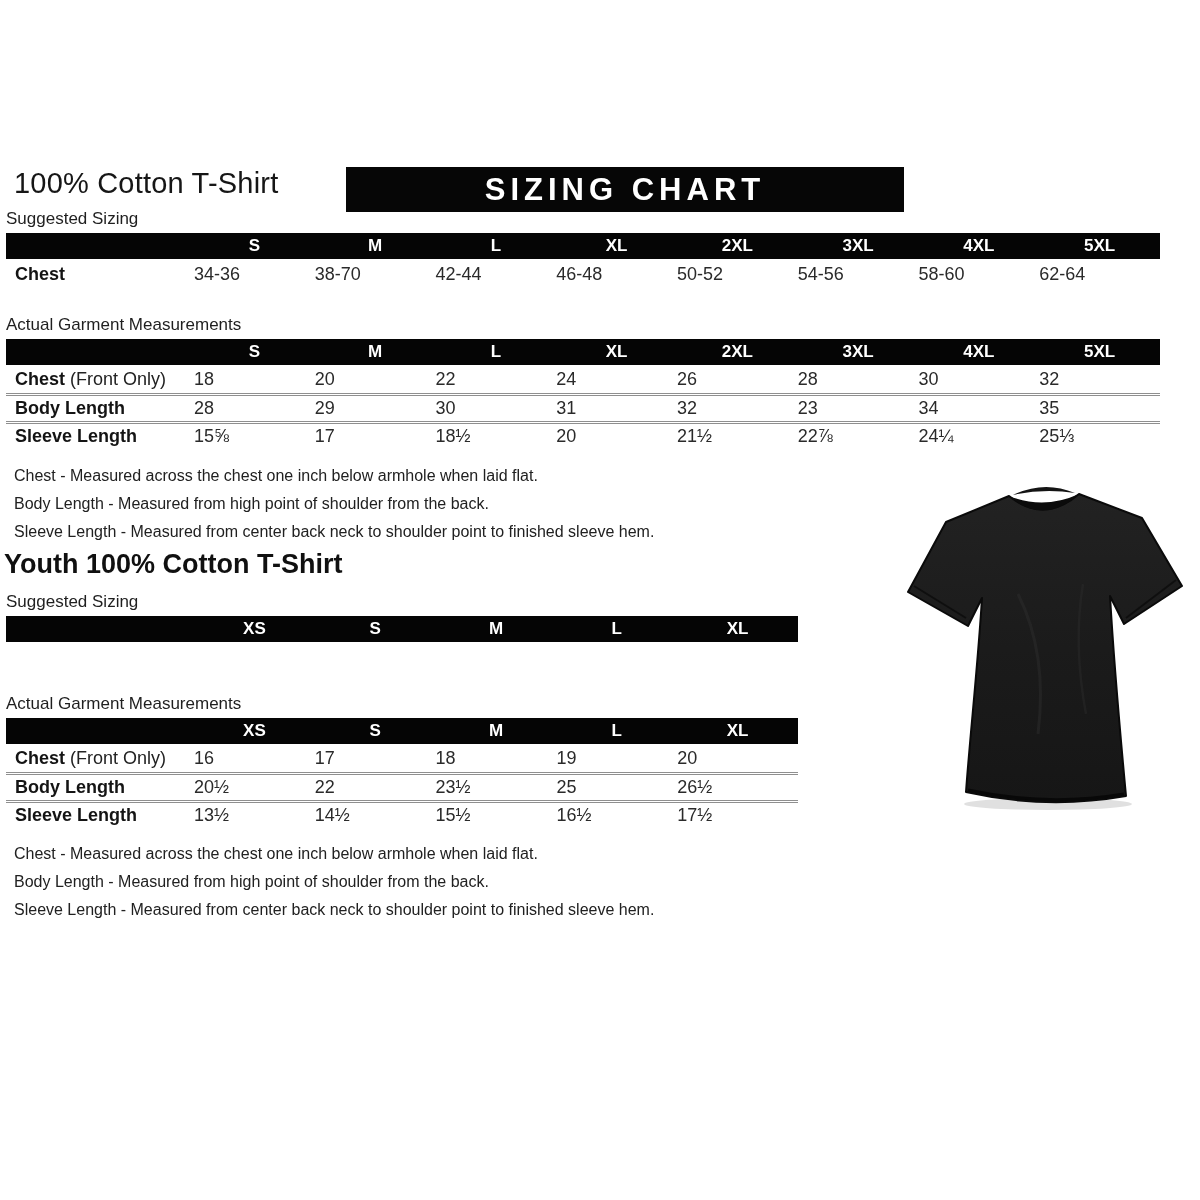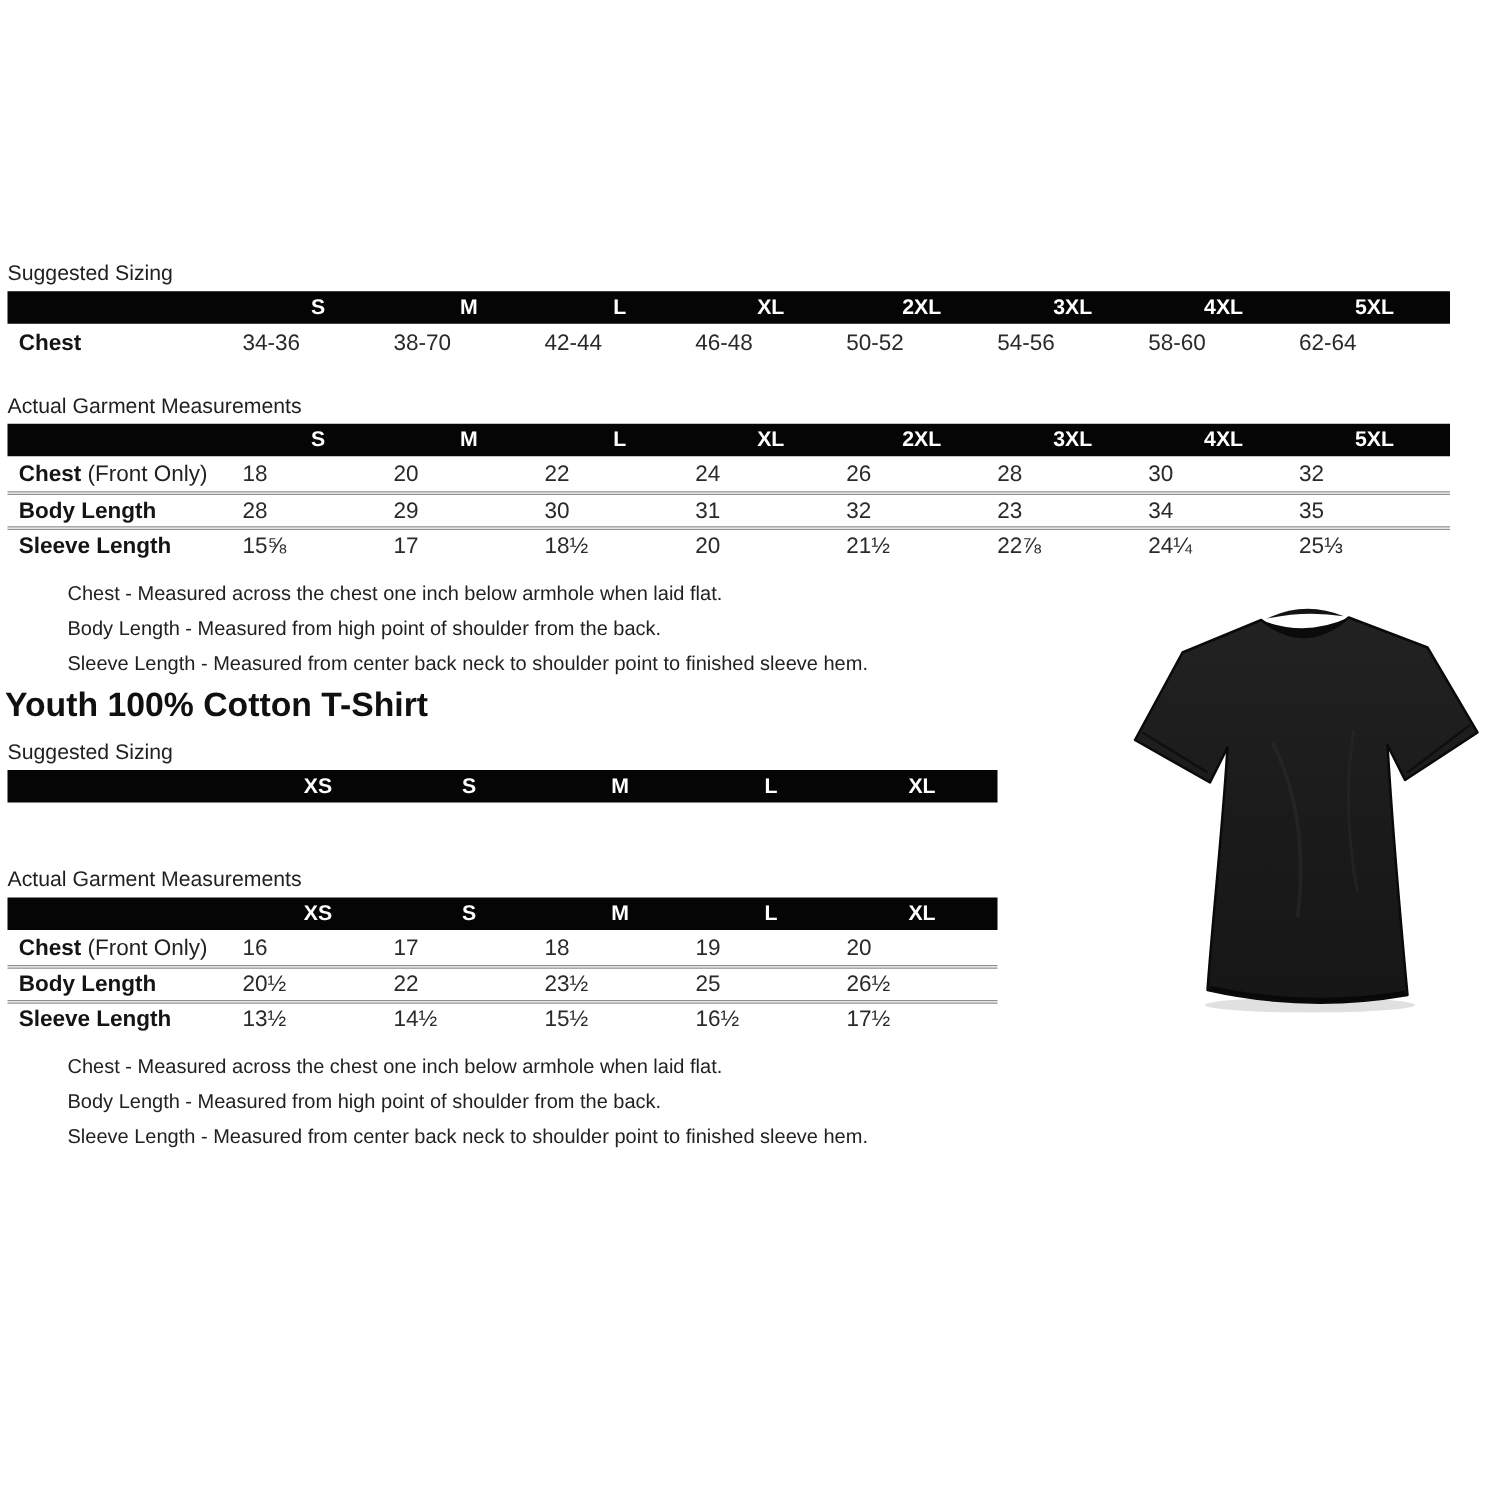--- a/index.html
+++ b/index.html
@@ -22,30 +22,32 @@
   .cols-5 { grid-template-columns:188px repeat(5,1fr); }
   .thead { background:#050505; height:26px; color:#fff; font-weight:bold; font-size:17px; }
   .thead .cell { text-align:center; }
   .drow { height:28px; color:#2a2a2a; }
   .drow-tall { height:31px; }
   .drow .cell { }
   .drow + .drow { border-top:3px double #8f8f8f; }
   .cell.lbl { text-align:left; padding-left:9px; font-weight:bold; color:#141414; }
   .cell.lbl .suffix { font-weight:normal; color:#222; }
 
-  .notes { position:absolute; left:14px; font-size:16px; line-height:28px; color:#212121;margin-left:40px; }
+  .notes { position:absolute; left:14px; font-size:16px; line-height:28px; color:#212121; }
   .youth-title { position:absolute; left:4px; top:549px; font-size:27px; font-weight:bold; color:#101010; }
 
   .tshirt-wrap { position:absolute; left:898px; top:474px; width:292px; height:344px; }
 </style>
 </head>
 <body>
 
 <div id="canvas">
 
+  <div class="page-title">100% Cotton T-Shirt</div>
+  <div class="banner">SIZING CHART</div>
 
   <div class="sec-label" style="left:6px; top:209px;">Suggested Sizing</div>
 
   <div class="tbl" style="left:6px; top:233px; width:1154px;">
     <div class="trow thead cols-8">
       <div class="cell lbl"></div>
       <div class="cell">S</div>
       <div class="cell">M</div>
       <div class="cell">L</div>
       <div class="cell">XL</div>

